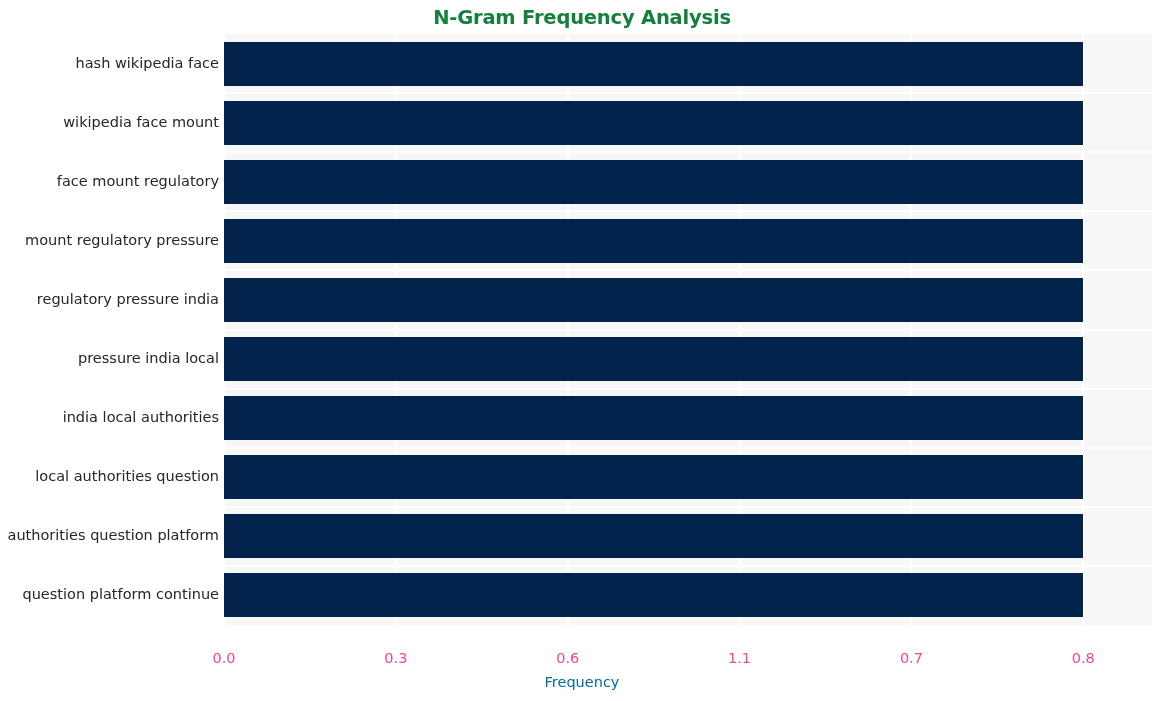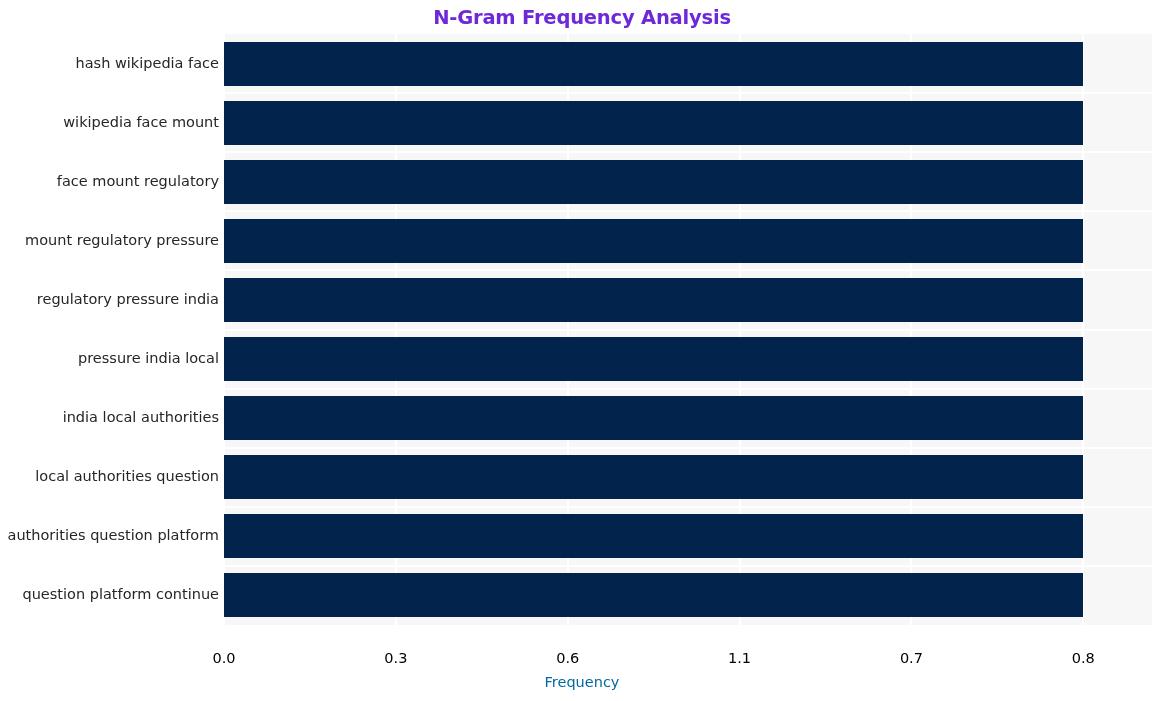--- a/index.html
+++ b/index.html
@@ -25,21 +25,21 @@
 
   
   #chart-title {
     position: absolute;
     left: 0;
     top: 6px;
     width: 1164px;
     text-align: center;
     font-size: 19.5px;
     font-weight: bold;
-    color: #6d28d9;
+    color: #15803d;
     letter-spacing: -0.2px;
   }
 
   
   #plot-area {
     position: absolute;
     left: 224px;
     top: 34px;
     width: 928px;
     height: 591px;
@@ -82,21 +82,21 @@
   }
 
   
   .xtick-label {
     position: absolute;
     top: 650px;
     width: 80px;
     margin-left: -40px;
     text-align: center;
     font-size: 14.5px;
-    color: #000000;
+    color: #ec4899;
   }
 
   
   #xaxis-label {
     position: absolute;
     left: 0;
     top: 674px;
     width: 1164px;
     text-align: center;
     font-size: 14.5px;

